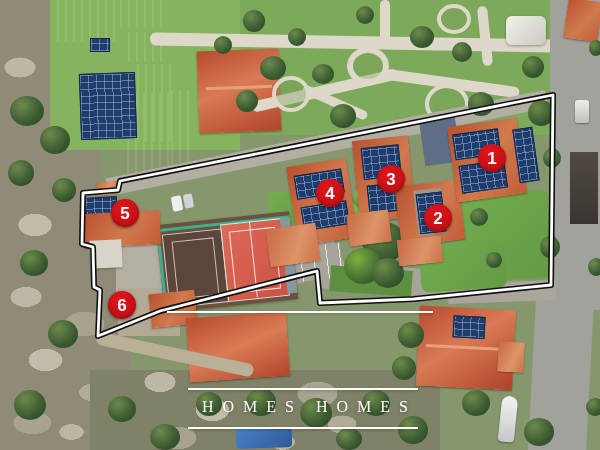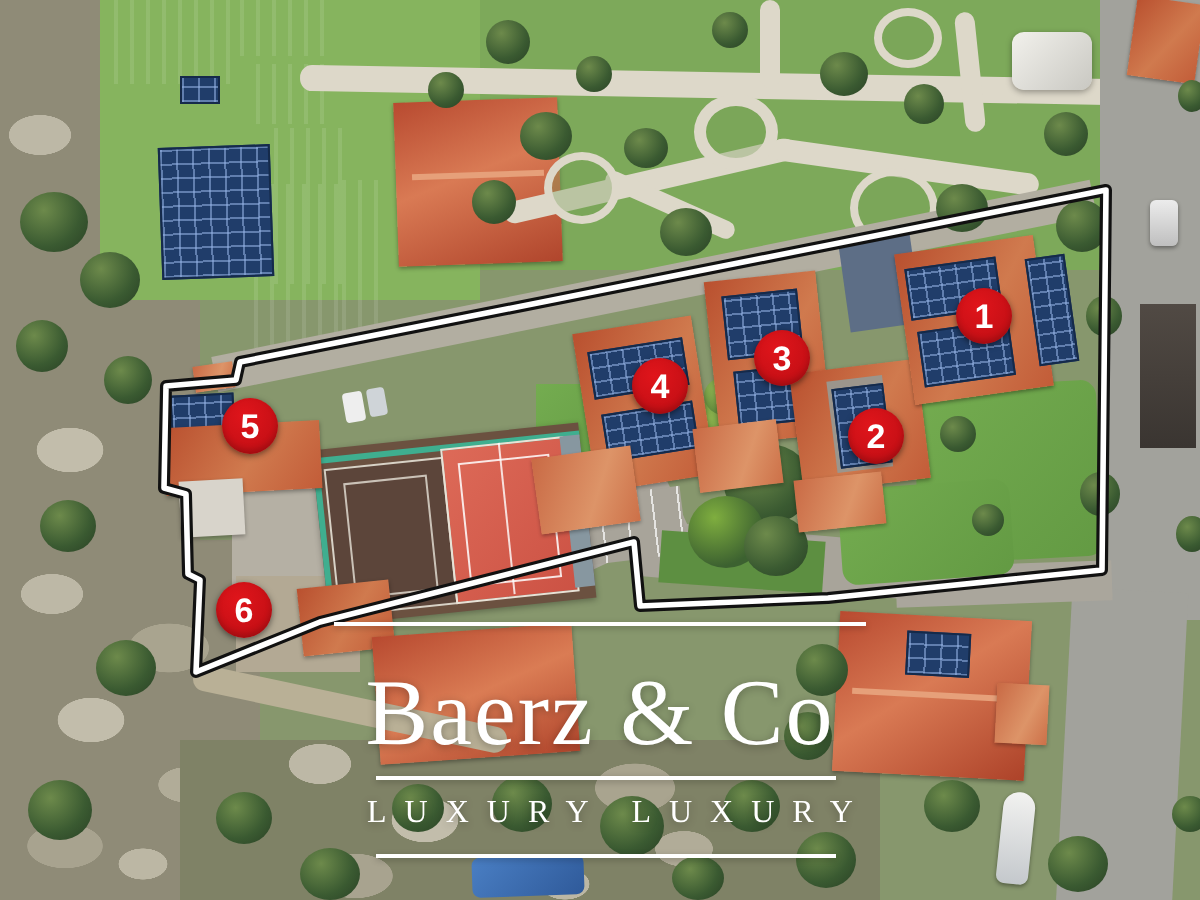--- a/index.html
+++ b/index.html
@@ -229,18 +229,17 @@
       </div>
       <div class="marker" style="left: 111px; top: 199px;">
         <span>5</span>
       </div>
       <div class="marker" style="left: 108px; top: 291px;">
         <span>6</span>
       </div>
     </div>
 
   <div class="wm-rule" style="left:167px;top:311px;width:266px;height:2px;"></div>
-  <div class="wm wm-name">Baerz &amp; Co</div>
   <div class="wm-rule" style="left:188px;top:388px;width:230px;height:2px;"></div>
-  <div class="wm wm-tagline">LUXURY LUXURY</div>
+  <div class="wm wm-tagline">HOMES HOMES</div>
   <div class="wm-rule" style="left:188px;top:427px;width:230px;height:2px;"></div>
 
 </div>
 
 </body></html>

